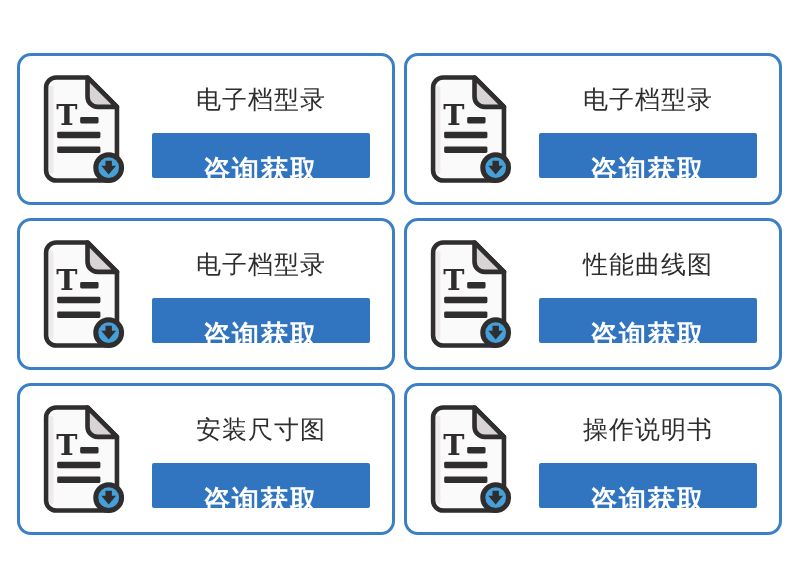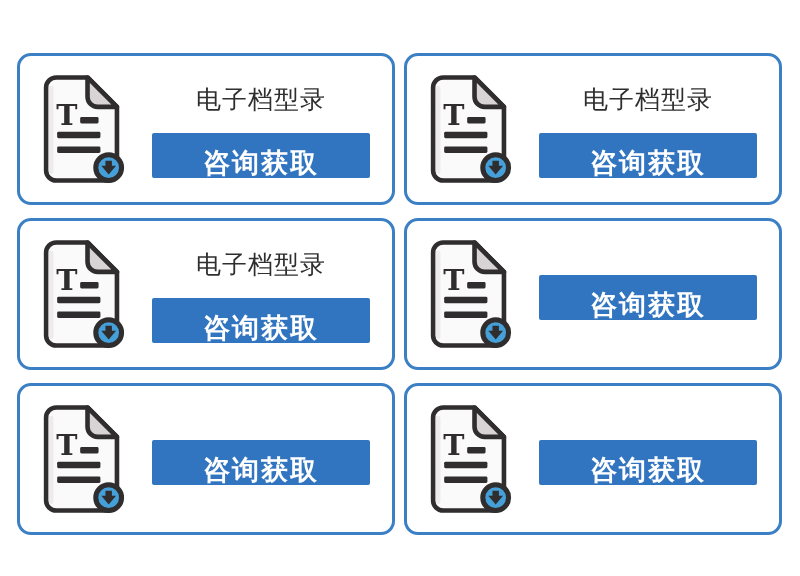--- a/index.html
+++ b/index.html
@@ -62,21 +62,21 @@
     border: none;
     border-radius: 2px;
     background: var(--button-bg, #3174bf);
     color: var(--button-text, #ffffff);
     font-family: inherit;
     font-size: 27px;
     font-weight: bold;
     letter-spacing: 2px;
     line-height: 45px;
     text-align: center;
-    padding: 8px;
+    padding: 15px;
     cursor: pointer;
   }
   .doc-svg { display: block; }
 </style>
 </head>
 <body>
 
 <div class="grid">
 
   <div class="card">
@@ -147,55 +147,58 @@
         <path d="M56 5 L88 37 H67 a11 11 0 0 1 -11 -11 Z" fill="var(--icon-fold)" stroke="var(--icon-outline)" stroke-width="5" stroke-linejoin="round"></path>
         <text x="22" y="57" font-family="DejaVu Serif, serif" font-size="31" font-weight="bold" fill="var(--icon-outline)">T</text>
         <rect x="48" y="48" width="20" height="7" rx="1.5" fill="var(--icon-outline)"></rect>
         <rect x="23" y="64" width="47" height="7" rx="1.5" fill="var(--icon-outline)"></rect>
         <rect x="23" y="80" width="47" height="7" rx="1.5" fill="var(--icon-outline)"></rect>
         <circle cx="79" cy="103" r="14" fill="var(--badge-fill)" stroke="var(--icon-outline)" stroke-width="5.5"></circle>
         <path d="M75.5 95.5 h7 v5.5 h4.5 l-8 9.5 -8 -9.5 h4.5 Z" fill="var(--icon-outline)"></path>
       </svg>
     </div>
     <div class="right-col">
-      <button class="consult-btn">咨询获取</button>
-    </div>
-  </div>
-
-  <div class="card">
-    <div class="icon-wrap">
-      <svg class="doc-svg" width="92" height="114" viewBox="0 0 100 122">
-        <path d="M22 5 H56 L88 37 V106 a11 11 0 0 1 -11 11 H22 a11 11 0 0 1 -11 -11 V16 a11 11 0 0 1 11 -11 Z" fill="var(--icon-paper)" stroke="var(--icon-outline)" stroke-width="5" stroke-linejoin="round"></path>
-        <rect x="14" y="14" width="5" height="96" rx="2.5" fill="var(--icon-paper-shade)"></rect>
-        <path d="M56 5 L88 37 H67 a11 11 0 0 1 -11 -11 Z" fill="var(--icon-fold)" stroke="var(--icon-outline)" stroke-width="5" stroke-linejoin="round"></path>
-        <text x="22" y="57" font-family="DejaVu Serif, serif" font-size="31" font-weight="bold" fill="var(--icon-outline)">T</text>
-        <rect x="48" y="48" width="20" height="7" rx="1.5" fill="var(--icon-outline)"></rect>
-        <rect x="23" y="64" width="47" height="7" rx="1.5" fill="var(--icon-outline)"></rect>
-        <rect x="23" y="80" width="47" height="7" rx="1.5" fill="var(--icon-outline)"></rect>
-        <circle cx="79" cy="103" r="14" fill="var(--badge-fill)" stroke="var(--icon-outline)" stroke-width="5.5"></circle>
-        <path d="M75.5 95.5 h7 v5.5 h4.5 l-8 9.5 -8 -9.5 h4.5 Z" fill="var(--icon-outline)"></path>
-      </svg>
-    </div>
-    <div class="right-col">
-      <button class="consult-btn">咨询获取</button>
-    </div>
-  </div>
-
-  <div class="card">
-    <div class="icon-wrap">
-      <svg class="doc-svg" width="92" height="114" viewBox="0 0 100 122">
-        <path d="M22 5 H56 L88 37 V106 a11 11 0 0 1 -11 11 H22 a11 11 0 0 1 -11 -11 V16 a11 11 0 0 1 11 -11 Z" fill="var(--icon-paper)" stroke="var(--icon-outline)" stroke-width="5" stroke-linejoin="round"></path>
-        <rect x="14" y="14" width="5" height="96" rx="2.5" fill="var(--icon-paper-shade)"></rect>
-        <path d="M56 5 L88 37 H67 a11 11 0 0 1 -11 -11 Z" fill="var(--icon-fold)" stroke="var(--icon-outline)" stroke-width="5" stroke-linejoin="round"></path>
-        <text x="22" y="57" font-family="DejaVu Serif, serif" font-size="31" font-weight="bold" fill="var(--icon-outline)">T</text>
-        <rect x="48" y="48" width="20" height="7" rx="1.5" fill="var(--icon-outline)"></rect>
-        <rect x="23" y="64" width="47" height="7" rx="1.5" fill="var(--icon-outline)"></rect>
-        <rect x="23" y="80" width="47" height="7" rx="1.5" fill="var(--icon-outline)"></rect>
-        <circle cx="79" cy="103" r="14" fill="var(--badge-fill)" stroke="var(--icon-outline)" stroke-width="5.5"></circle>
-        <path d="M75.5 95.5 h7 v5.5 h4.5 l-8 9.5 -8 -9.5 h4.5 Z" fill="var(--icon-outline)"></path>
-      </svg>
-    </div>
-    <div class="right-col">
+      <div class="card-title">性能曲线图</div>
+      <button class="consult-btn">咨询获取</button>
+    </div>
+  </div>
+
+  <div class="card">
+    <div class="icon-wrap">
+      <svg class="doc-svg" width="92" height="114" viewBox="0 0 100 122">
+        <path d="M22 5 H56 L88 37 V106 a11 11 0 0 1 -11 11 H22 a11 11 0 0 1 -11 -11 V16 a11 11 0 0 1 11 -11 Z" fill="var(--icon-paper)" stroke="var(--icon-outline)" stroke-width="5" stroke-linejoin="round"></path>
+        <rect x="14" y="14" width="5" height="96" rx="2.5" fill="var(--icon-paper-shade)"></rect>
+        <path d="M56 5 L88 37 H67 a11 11 0 0 1 -11 -11 Z" fill="var(--icon-fold)" stroke="var(--icon-outline)" stroke-width="5" stroke-linejoin="round"></path>
+        <text x="22" y="57" font-family="DejaVu Serif, serif" font-size="31" font-weight="bold" fill="var(--icon-outline)">T</text>
+        <rect x="48" y="48" width="20" height="7" rx="1.5" fill="var(--icon-outline)"></rect>
+        <rect x="23" y="64" width="47" height="7" rx="1.5" fill="var(--icon-outline)"></rect>
+        <rect x="23" y="80" width="47" height="7" rx="1.5" fill="var(--icon-outline)"></rect>
+        <circle cx="79" cy="103" r="14" fill="var(--badge-fill)" stroke="var(--icon-outline)" stroke-width="5.5"></circle>
+        <path d="M75.5 95.5 h7 v5.5 h4.5 l-8 9.5 -8 -9.5 h4.5 Z" fill="var(--icon-outline)"></path>
+      </svg>
+    </div>
+    <div class="right-col">
+      <div class="card-title">安装尺寸图</div>
+      <button class="consult-btn">咨询获取</button>
+    </div>
+  </div>
+
+  <div class="card">
+    <div class="icon-wrap">
+      <svg class="doc-svg" width="92" height="114" viewBox="0 0 100 122">
+        <path d="M22 5 H56 L88 37 V106 a11 11 0 0 1 -11 11 H22 a11 11 0 0 1 -11 -11 V16 a11 11 0 0 1 11 -11 Z" fill="var(--icon-paper)" stroke="var(--icon-outline)" stroke-width="5" stroke-linejoin="round"></path>
+        <rect x="14" y="14" width="5" height="96" rx="2.5" fill="var(--icon-paper-shade)"></rect>
+        <path d="M56 5 L88 37 H67 a11 11 0 0 1 -11 -11 Z" fill="var(--icon-fold)" stroke="var(--icon-outline)" stroke-width="5" stroke-linejoin="round"></path>
+        <text x="22" y="57" font-family="DejaVu Serif, serif" font-size="31" font-weight="bold" fill="var(--icon-outline)">T</text>
+        <rect x="48" y="48" width="20" height="7" rx="1.5" fill="var(--icon-outline)"></rect>
+        <rect x="23" y="64" width="47" height="7" rx="1.5" fill="var(--icon-outline)"></rect>
+        <rect x="23" y="80" width="47" height="7" rx="1.5" fill="var(--icon-outline)"></rect>
+        <circle cx="79" cy="103" r="14" fill="var(--badge-fill)" stroke="var(--icon-outline)" stroke-width="5.5"></circle>
+        <path d="M75.5 95.5 h7 v5.5 h4.5 l-8 9.5 -8 -9.5 h4.5 Z" fill="var(--icon-outline)"></path>
+      </svg>
+    </div>
+    <div class="right-col">
+      <div class="card-title">操作说明书</div>
       <button class="consult-btn">咨询获取</button>
     </div>
   </div>
 
 </div>
 
 </body></html>

